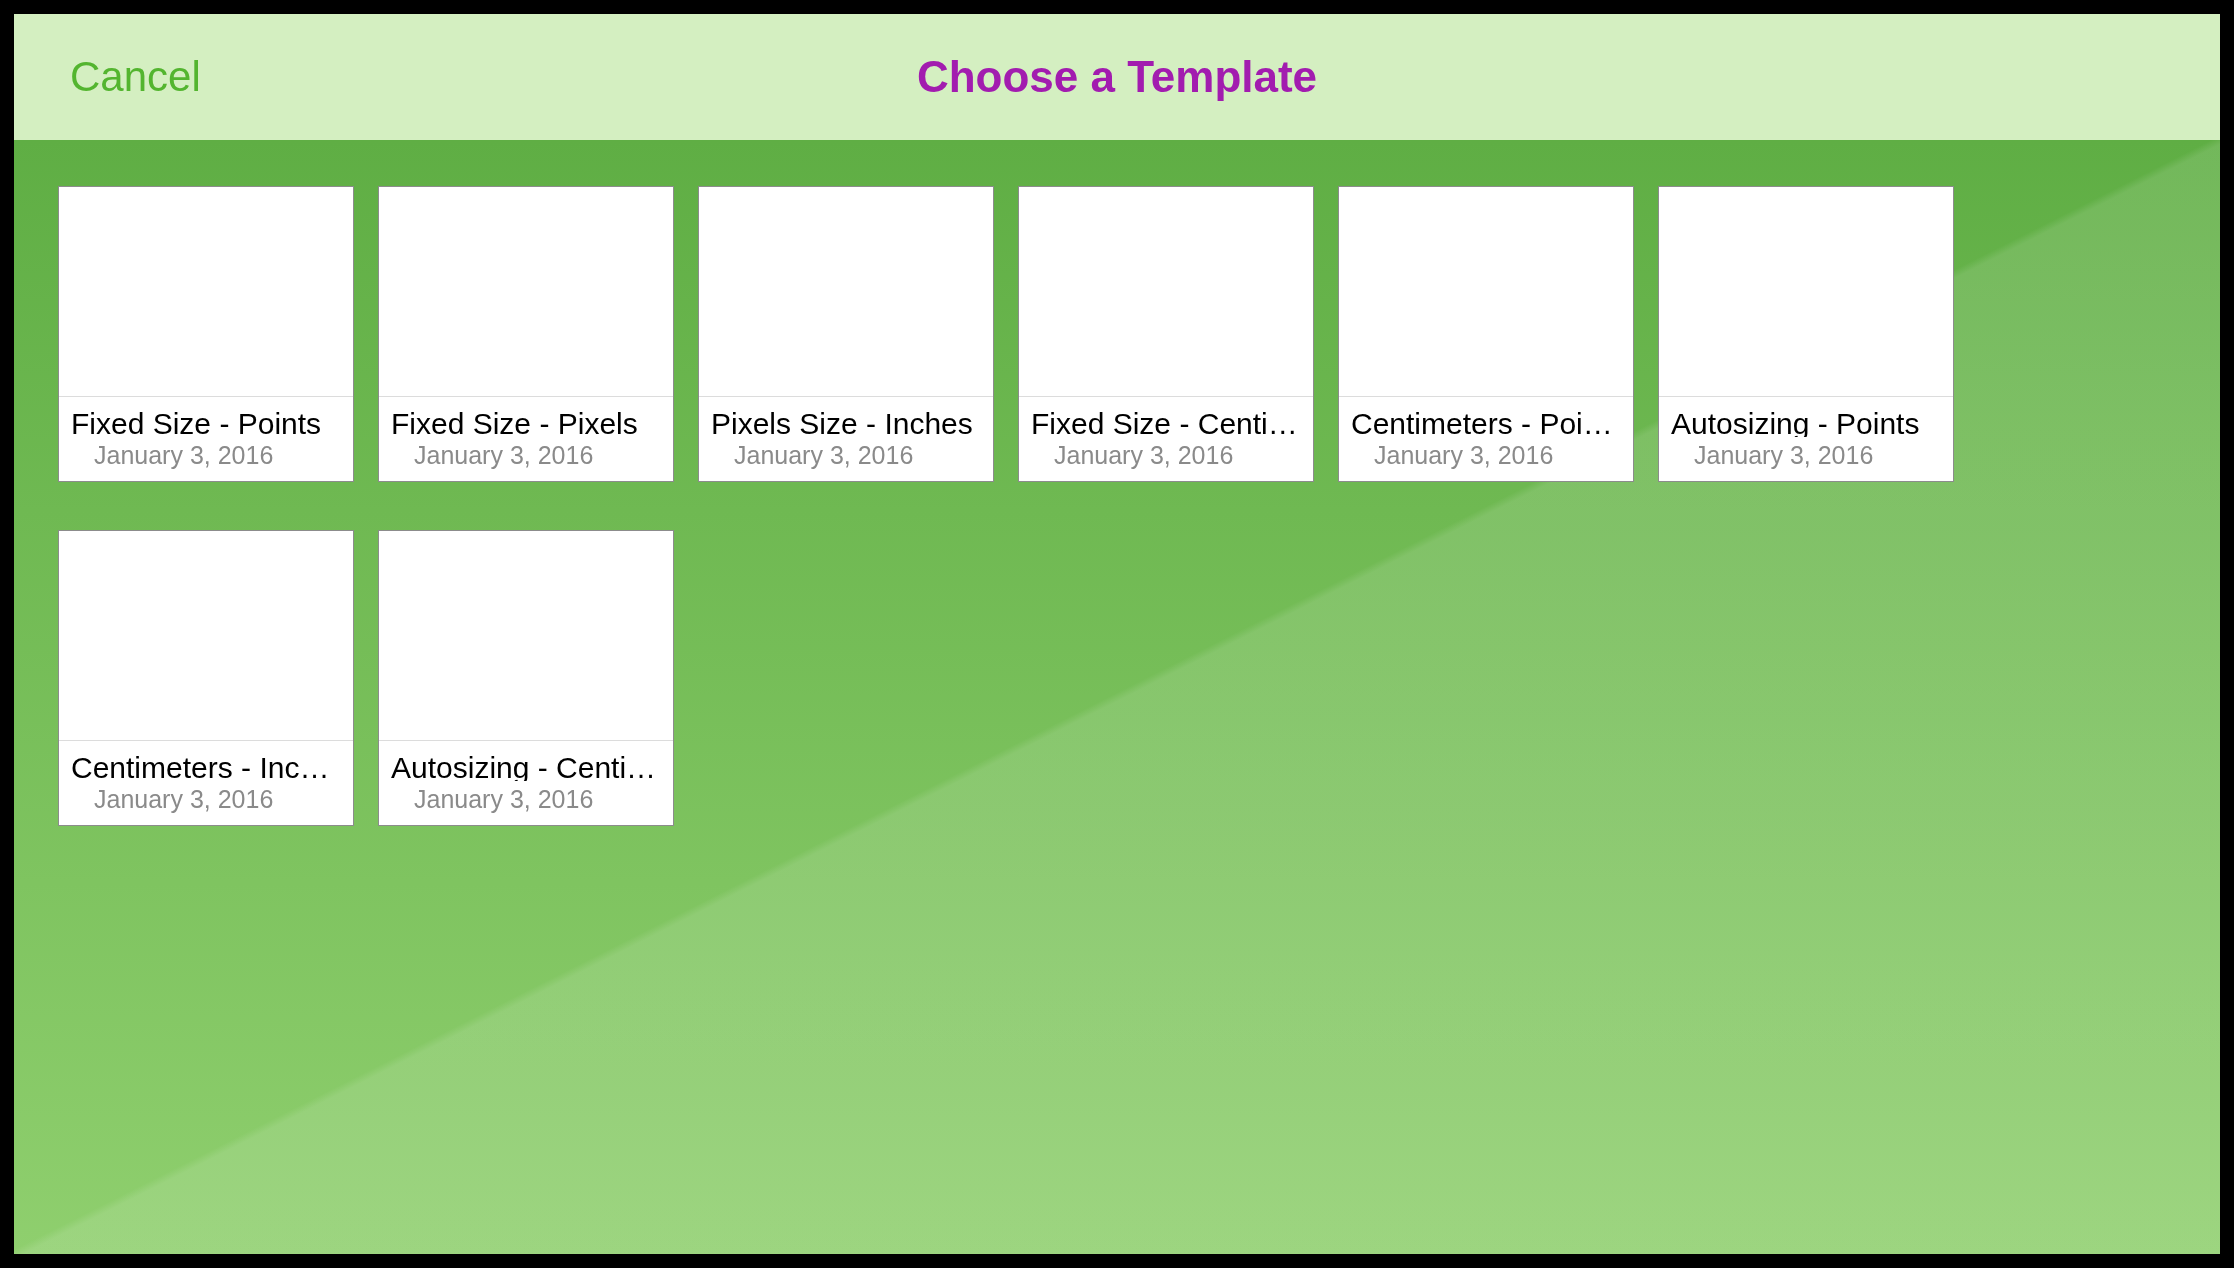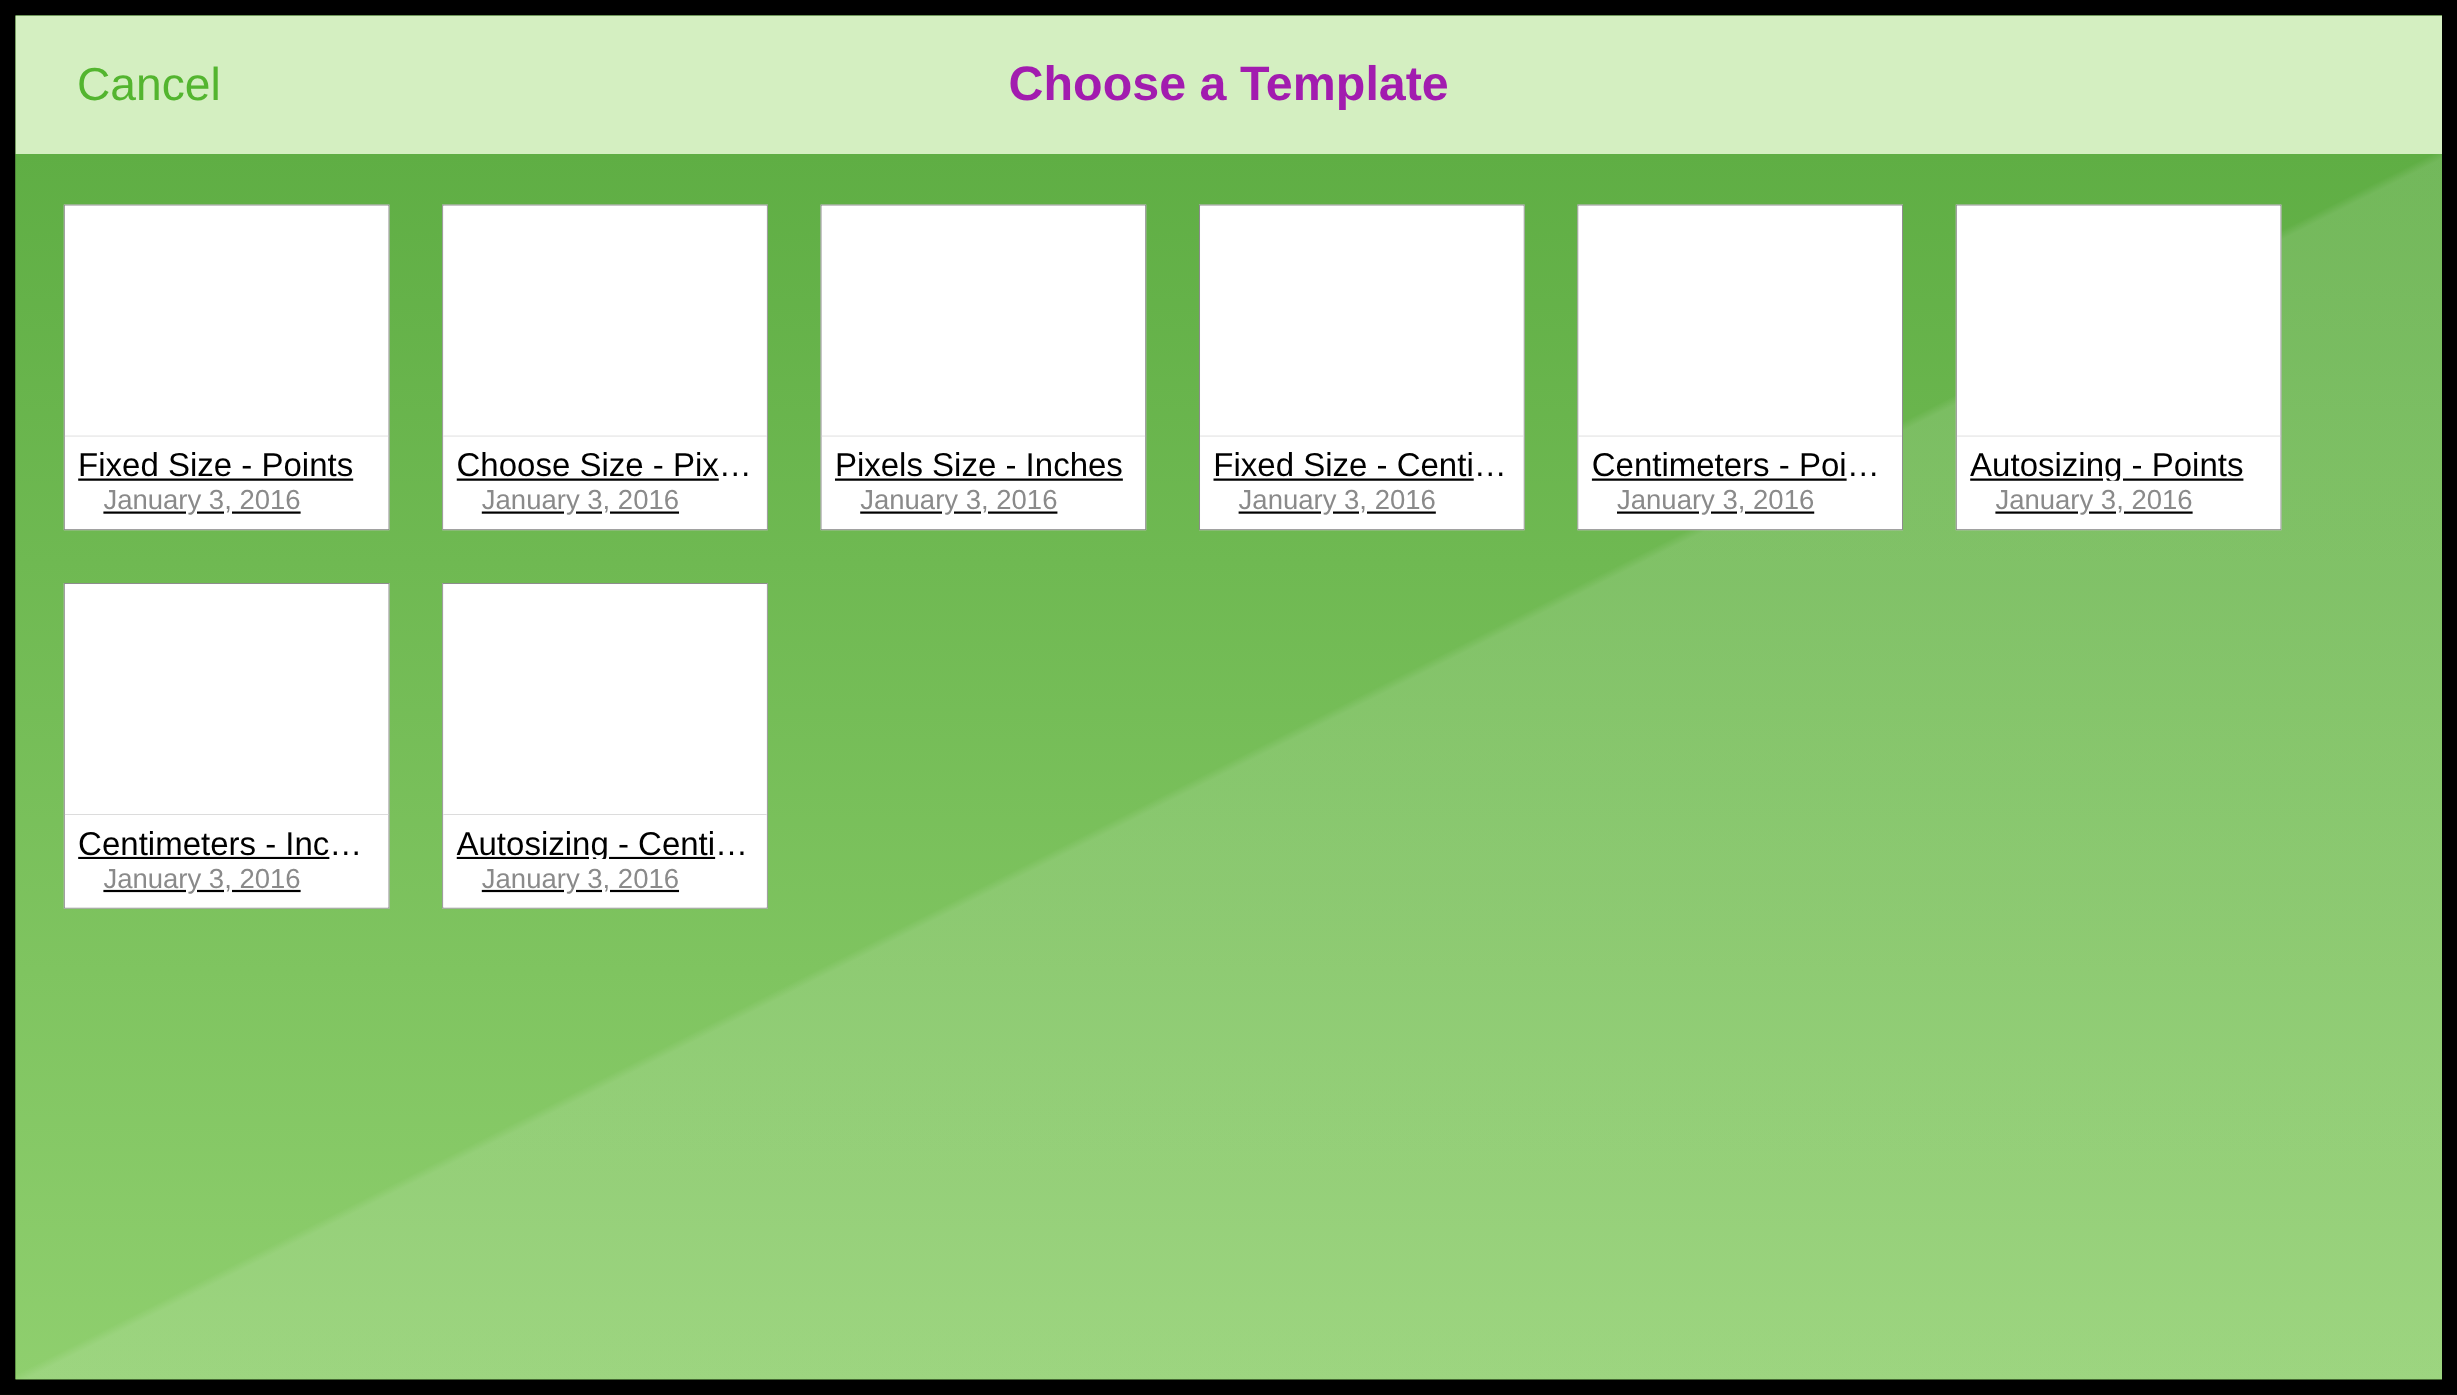--- a/index.html
+++ b/index.html
@@ -71,22 +71,21 @@
       linear-gradient(
         to bottom,
         #5fae44 0%,
         #8fcf6e 100%
       );
     padding: 46px 44px;
   }
   .grid {
     display: flex;
     flex-wrap: wrap;
-    gap: 48px 48px;
-    text-decoration: underline;
+    gap: 48px 24px;
   }
   .card {
     width: 296px;
     height: 296px;
     background: #fff;
     border: 1px solid #8c8c8c;
     display: flex;
     flex-direction: column;
     cursor: pointer;
   }
@@ -137,21 +136,21 @@
           <div class="card-preview"></div>
           <div class="card-footer">
             <div class="card-title">Fixed Size - Points</div>
             <div class="card-date">January 3, 2016</div>
           </div>
         </div>
 
         <div class="card">
           <div class="card-preview"></div>
           <div class="card-footer">
-            <div class="card-title">Choose Size - Pixels</div>
+            <div class="card-title">Fixed Size - Pixels</div>
             <div class="card-date">January 3, 2016</div>
           </div>
         </div>
 
         <div class="card">
           <div class="card-preview"></div>
           <div class="card-footer">
             <div class="card-title">Pixels Size - Inches</div>
             <div class="card-date">January 3, 2016</div>
           </div>

